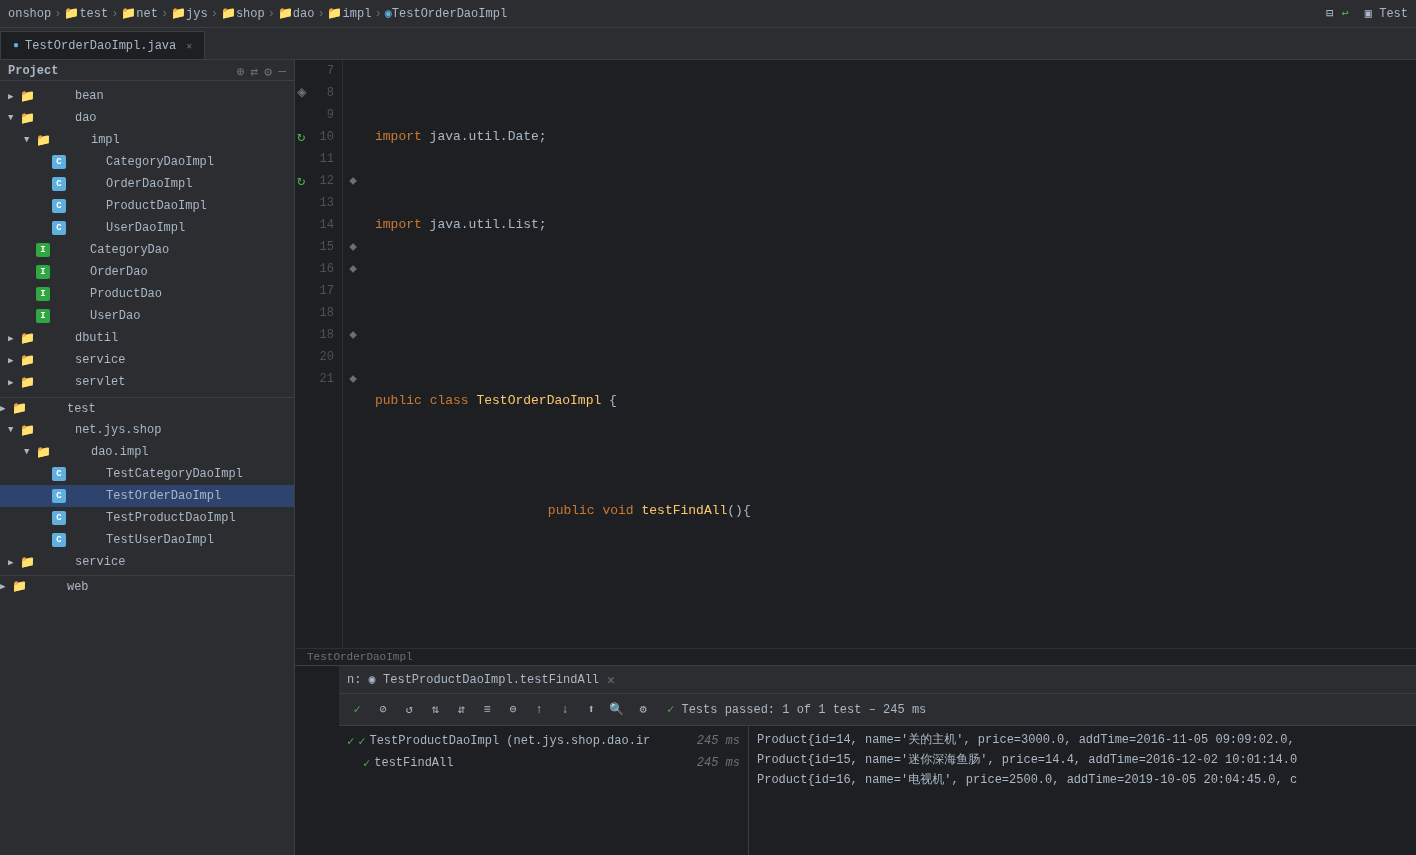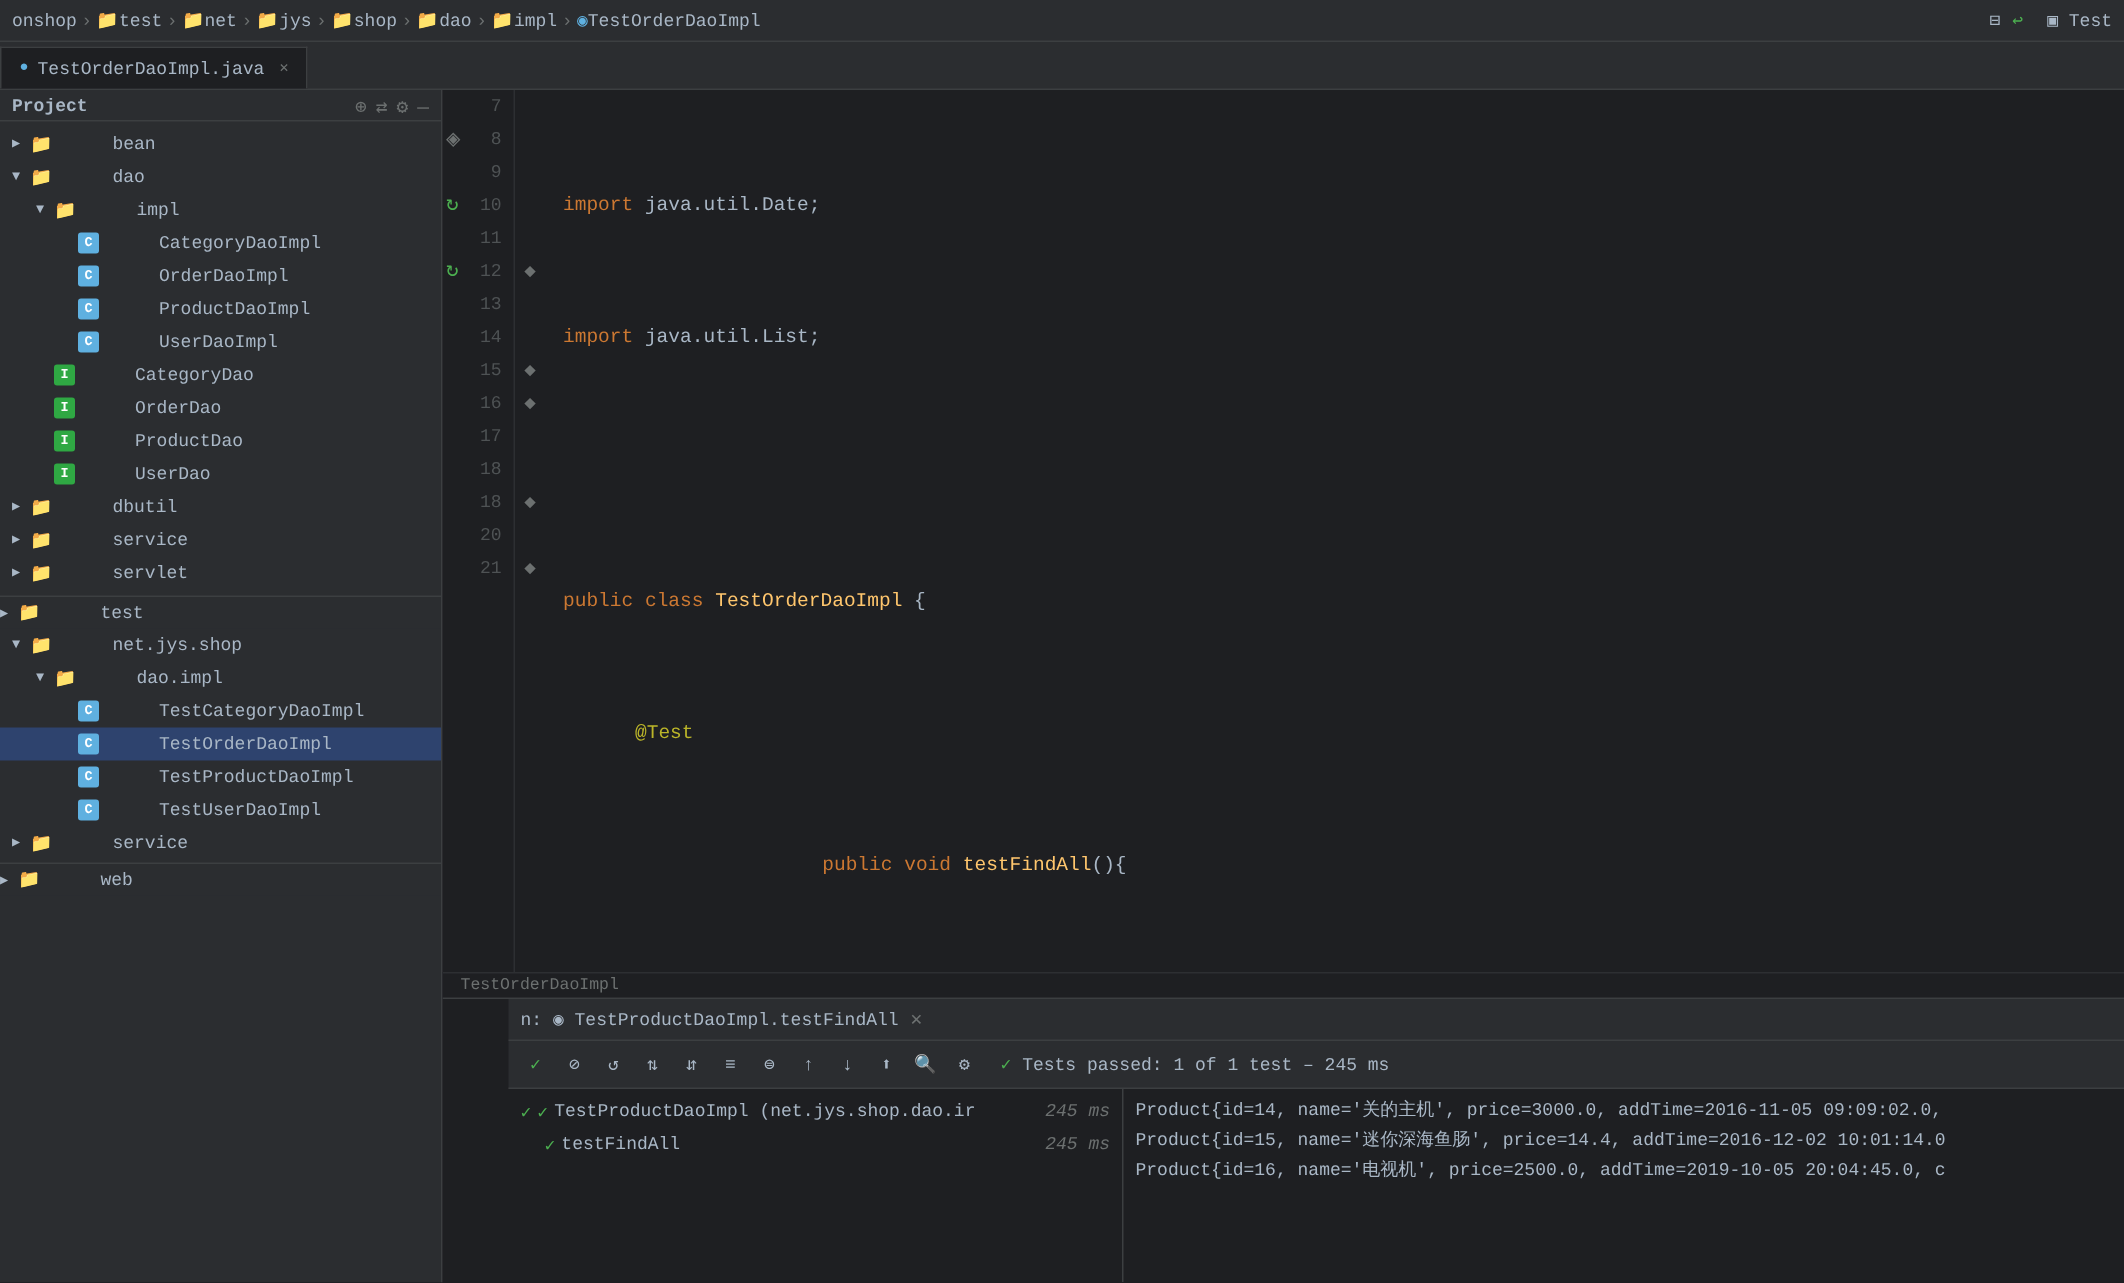--- a/index.html
+++ b/index.html
@@ -574,23 +574,20 @@
             <div class="code-line">
               <span class="import-kw">import</span><span class="plain"> java.util.</span><span style="color:#a9b7c6">List</span><span class="plain">;</span>
             </div>
             
             <div class="code-line">&nbsp;</div>
             
             <div class="code-line">
               <span class="kw">public</span><span class="plain"> </span><span class="kw">class</span><span class="plain"> </span><span class="cls">TestOrderDaoImpl</span><span class="plain"> {</span>
             </div>
             
-            <div class="code-line">
-              <span style="padding-left:48px"><span class="at">@Test</span></span>
-            </div>
             
             <div class="code-line">
               <span style="padding-left:48px">
                 <span class="kw">public</span><span class="plain"> </span><span class="kw">void</span><span class="plain"> </span><span class="fn">testFindAll</span><span class="plain">(){</span>
               </span>
             </div>
             
             
             
             

